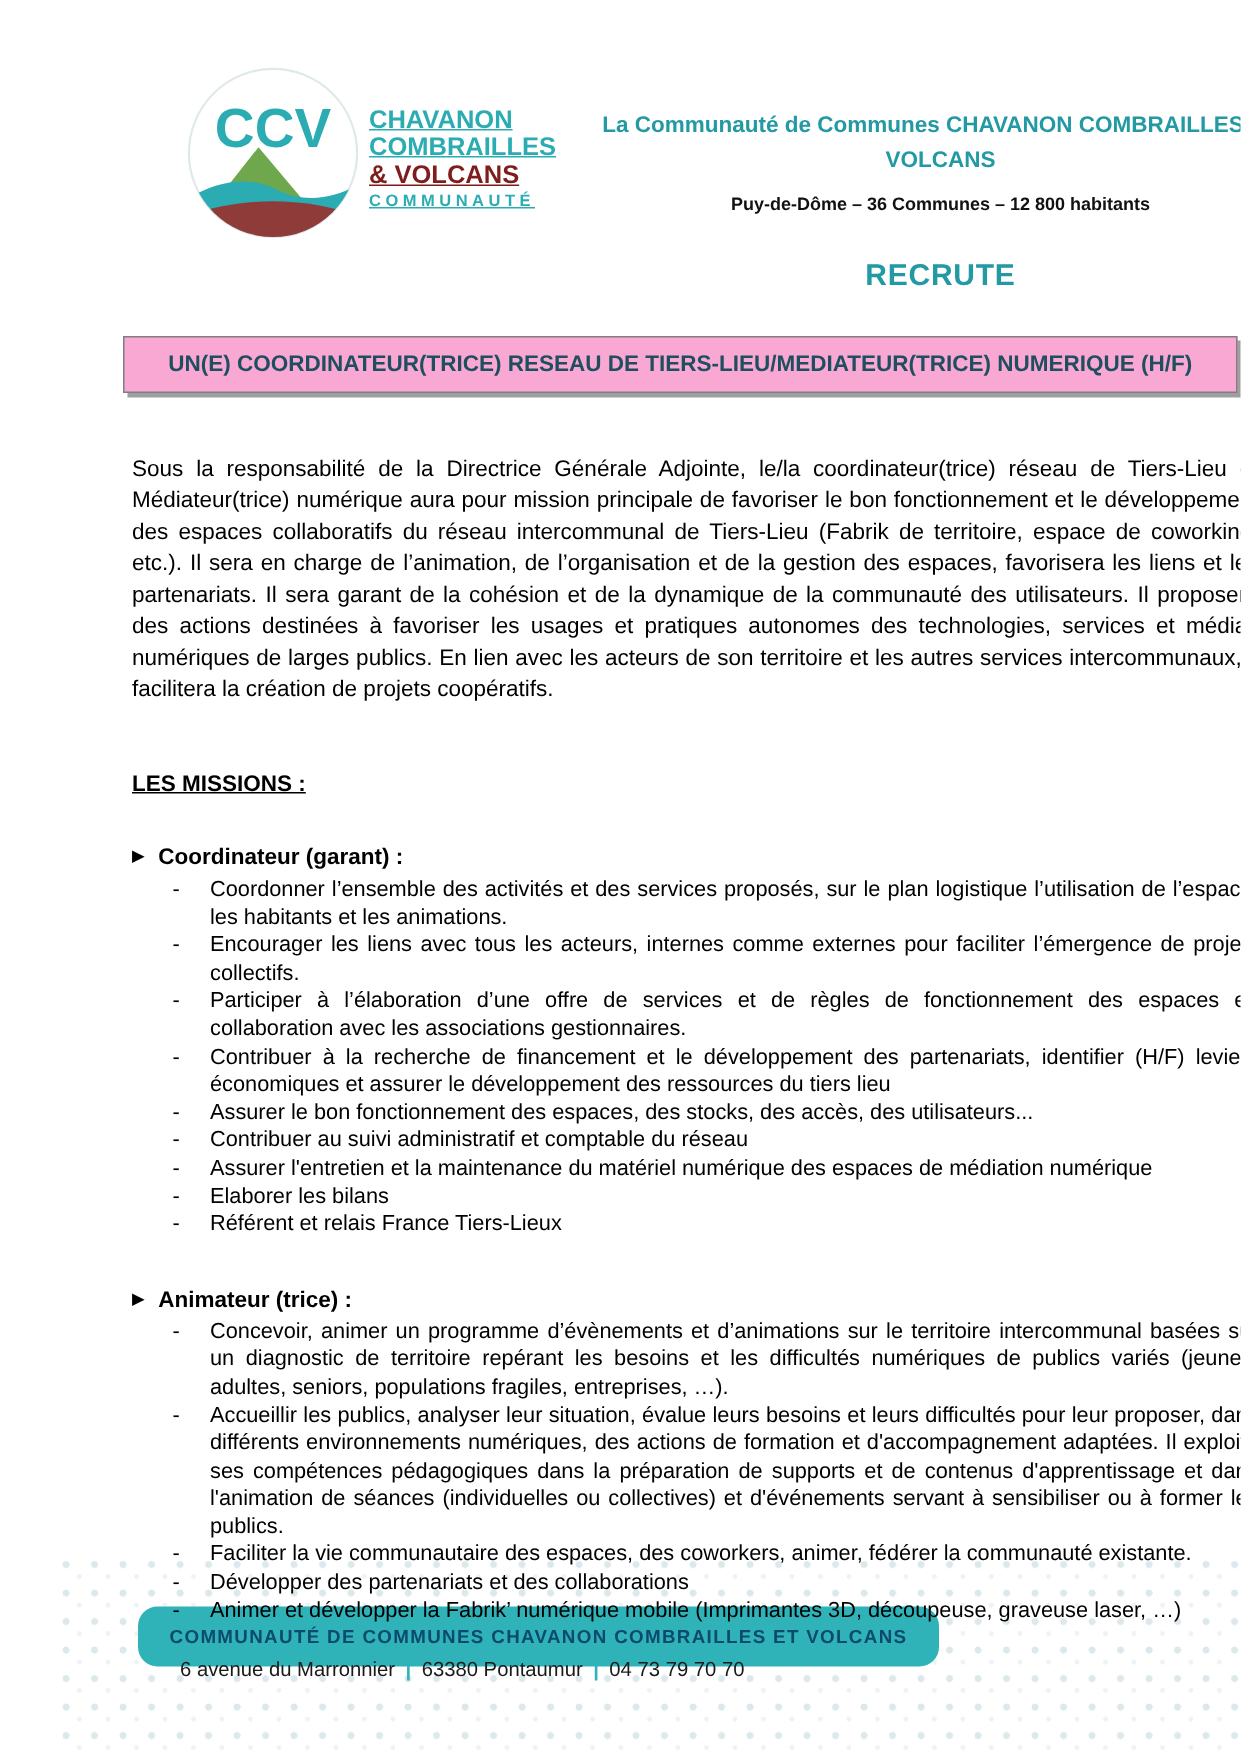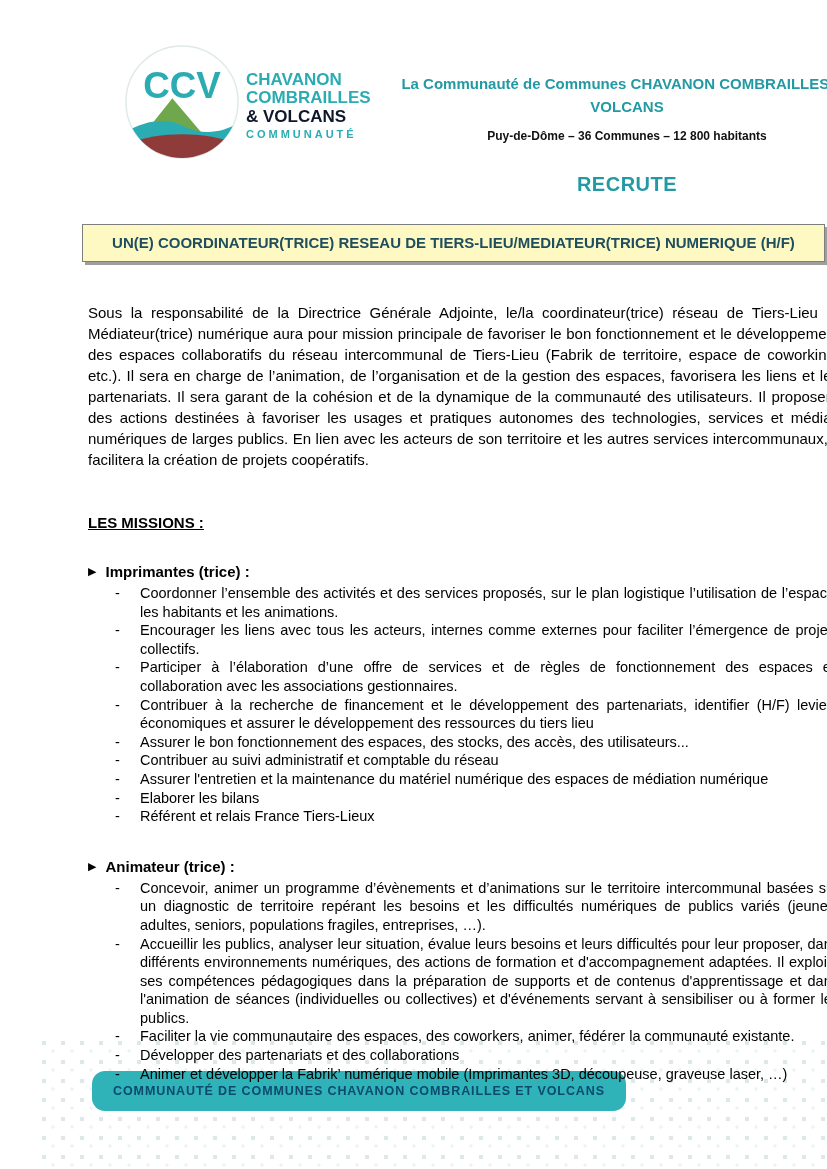--- a/index.html
+++ b/index.html
@@ -8,33 +8,33 @@
     font-family:"Liberation Sans","DejaVu Sans",sans-serif;
     background:#ffffff; color:#000;
   }
   .page { position:relative; width:827px; height:1169px; overflow:hidden; background:#fff;margin-left:40px; }
 
   
   .header { position:absolute; top:44px; left:84px; right:42px; }
   .logo { position:absolute; left:0; top:0; display:flex; align-items:center; gap:6px; }
   .logo-svg { width:116px; height:116px; display:block; }
   .logo-text { display:flex; flex-direction:column; line-height:1.08; padding-top:8px; }
-  .logo-line { font-weight:bold; font-size:17px; color:#2BACB2; }
-  .logo-line.green { color:#0f172a; }
+  .logo-line { font-weight:bold; font-size:17px; color:#2BACB2;text-decoration:underline; }
+  .logo-line.green { color:#7f1d1d; }
   .logo-line.small { font-size:11px; letter-spacing:3px; margin-top:3px; color:#2BACB2; }
 
   .header-center { position:absolute; left:258px; width:490px; top:28px; text-align:center; }
   .org-name { color:#2299A3; font-weight:bold; font-size:15px; line-height:1.55; }
   .org-sub { margin-top:10px; font-weight:bold; font-size:12px; color:#111; }
   .recrute { margin-top:30px; font-weight:bold; font-size:20px; letter-spacing:0.5px; color:#2299A3; }
 
   
   .job-title-bar {
     position:absolute; top:224px; left:42px; right:42px;
-    background:#fef9c3; border:1px solid #7f7f7f;
+    background:#f9a8d4; border:1px solid #7f7f7f;
     box-shadow:3px 3px 0 rgba(40,40,40,0.45);
     padding:9px 26px; text-align:center;
   }
   .job-title-bar .job-title { color:#1F4E5F; font-weight:bold; font-size:15px; }
 
   
   .content { position:absolute; top:302px; left:48px; right:28px; z-index:2; }
   .intro { font-size:15px; line-height:21px; text-align:justify; }
   .missions-heading { margin-top:44px; font-weight:bold; font-size:15px; text-decoration:underline; }
   .section-header { margin-top:32px; display:flex; align-items:center; gap:9px; }
@@ -104,21 +104,21 @@
     <span class="job-title">UN(E) COORDINATEUR(TRICE) RESEAU DE TIERS-LIEU/MEDIATEUR(TRICE) NUMERIQUE (H/F)</span>
   </div>
 
   <div class="content">
     <p class="intro">Sous la responsabilité de la Directrice Générale Adjointe, le/la coordinateur(trice) réseau de Tiers-Lieu et Médiateur(trice) numérique aura pour mission principale de favoriser le bon fonctionnement et le développement des espaces collaboratifs du réseau intercommunal de Tiers-Lieu (Fabrik de territoire, espace de coworking, etc.). Il sera en charge de l’animation, de l’organisation et de la gestion des espaces, favorisera les liens et les partenariats. Il sera garant de la cohésion et de la dynamique de la communauté des utilisateurs. Il proposera des actions destinées à favoriser les usages et pratiques autonomes des technologies, services et médias numériques de larges publics. En lien avec les acteurs de son territoire et les autres services intercommunaux, il facilitera la création de projets coopératifs.</p>
 
     <div class="missions-heading">LES MISSIONS :</div>
 
     <div class="section-header">
       <span class="tri">▶</span>
-      <span class="section-title">Imprimantes (trice) :</span>
+      <span class="section-title">Coordinateur (garant) :</span>
     </div>
     <div class="list">
       <div class="li">
           <span class="dash">-</span>
           <p class="li-text">Coordonner l’ensemble des activités et des services proposés, sur le plan logistique l’utilisation de l’espace, les habitants et les animations.</p>
         </div>
       <div class="li">
           <span class="dash">-</span>
           <p class="li-text">Encourager les liens avec tous les acteurs, internes comme externes pour faciliter l’émergence de projets collectifs.</p>
         </div>
@@ -177,17 +177,20 @@
           <span class="dash">-</span>
           <p class="li-text">Animer et développer la Fabrik’ numérique mobile (Imprimantes 3D, découpeuse, graveuse laser, …)</p>
         </div>
     </div>
   </div>
 
   <div class="footer">
     <div class="footer-bar">COMMUNAUTÉ DE COMMUNES CHAVANON COMBRAILLES ET VOLCANS</div>
 
     <div class="footer-address">
+      <div>
+        <span>6 avenue du Marronnier</span><span class="sep">|</span><span>63380 Pontaumur</span><span class="sep">|</span><span>04 73 79 70 70</span>
+      </div>
     </div>
 
   </div>
 
 </div>
 
 </body></html>

